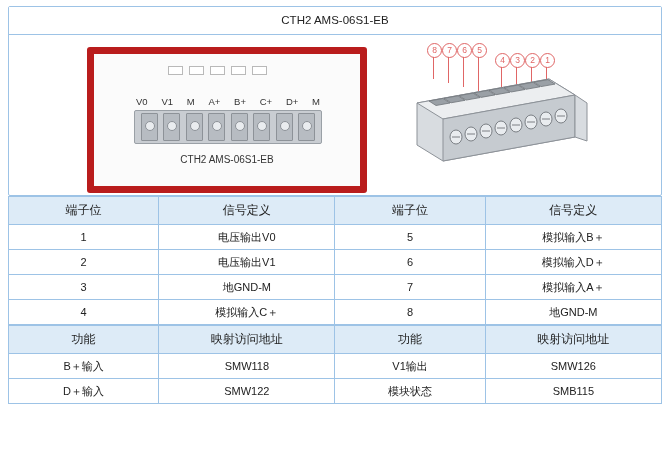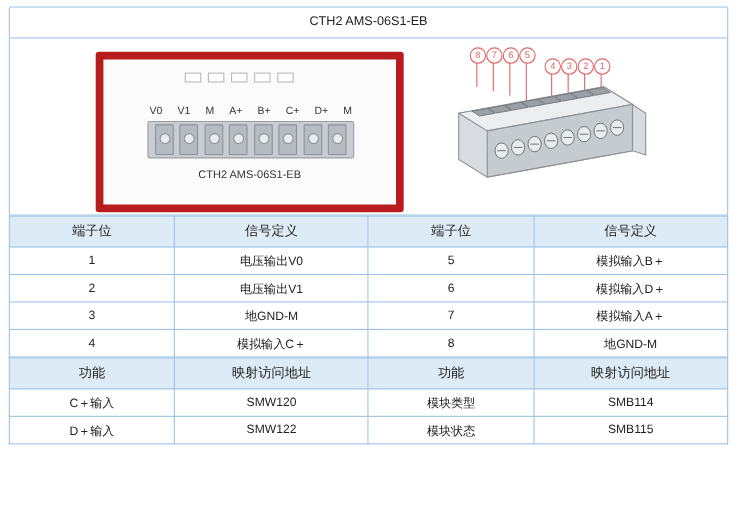--- a/index.html
+++ b/index.html
@@ -346,24 +346,24 @@
     <thead>
       <tr>
         <th>功能</th>
         <th>映射访问地址</th>
         <th>功能</th>
         <th>映射访问地址</th>
       </tr>
     </thead>
     <tbody>
       <tr>
-        <td>C＋输入</td>
-        <td>SMW120</td>
-        <td>模块类型</td>
-        <td>SMB114</td>
+        <td>B＋输入</td>
+        <td>SMW118</td>
+        <td>V1输出</td>
+        <td>SMW126</td>
       </tr>
       <tr>
         <td>D＋输入</td>
         <td>SMW122</td>
         <td>模块状态</td>
         <td>SMB115</td>
       </tr>
     </tbody>
   </table>
 

